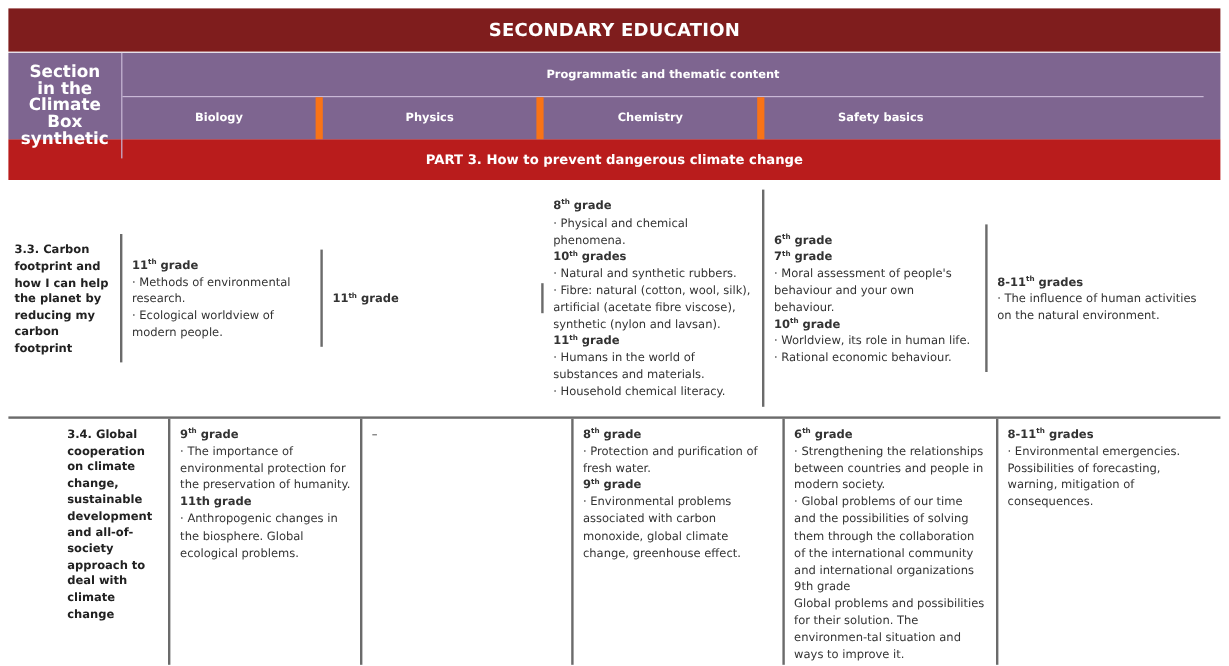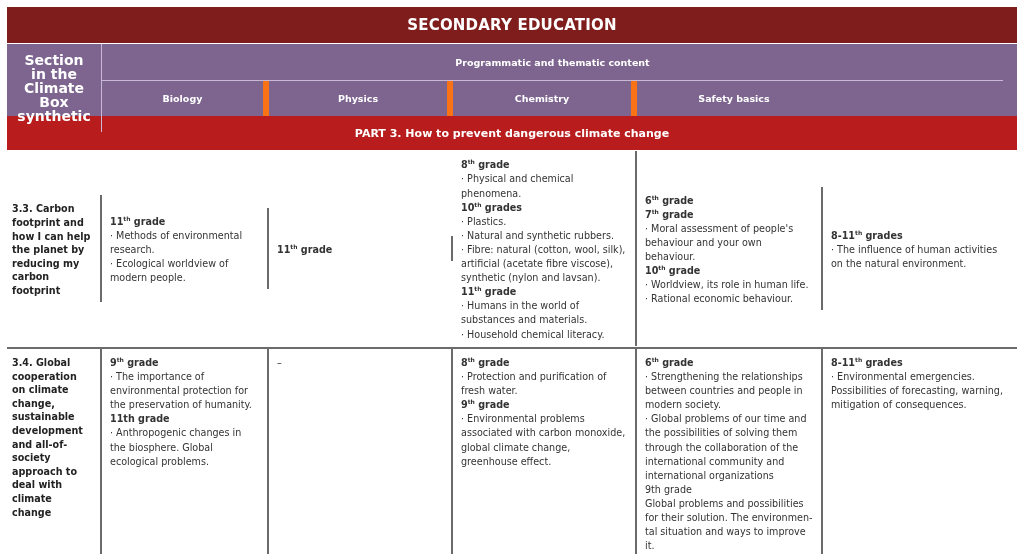--- a/index.html
+++ b/index.html
@@ -11,21 +11,21 @@
   .hdr { position: relative; height: 72px; background: #7e6590; margin-top: 1px; }
   .hdr .section-col { position: absolute; left: 0; top: 0; width: 94px; height: 88px; display: flex; align-items: center; justify-content: center; text-align: center; color: #fff; font-weight: bold; font-size: 14px; line-height: 14px; border-right: 1px solid #c9b8d6; }
   .hdr .prog { position: absolute; left: 95px; top: 0; right: 14px; height: 36px; display: flex; align-items: center; justify-content: center; color: #fff; font-weight: bold; font-size: 9.5px; border-bottom: 1px solid #c9b8d6; }
   .hdr .subjects { position: absolute; left: 95px; top: 37px; right: 0; height: 35px; display: flex; }
   .hdr .subj { display: flex; align-items: center; justify-content: center; color: #fff; font-weight: bold; font-size: 9.5px; border-right: 6px solid #f97316; box-sizing: border-box; }
   .hdr .subj:last-child { border-right: none; }
 
   .part-bar { height: 34px; background: #b91c1c; color: #fff; font-weight: bold; font-size: 11px; display: flex; align-items: center; justify-content: center; }
 
   .row { display: flex; border-bottom: 2px solid #6b6b6b; }
-  .row.last { border-bottom: none; }
+  .row.last { border-bottom: none; margin-left: 44px; }
   .cell { box-sizing: border-box; padding: 7px 7px 4px 8px; font-size: 9.6px; line-height: 14.1px; border-right: 2px solid #6b6b6b; }
   .cell:last-child { border-right: none; }
   .cell.section { font-weight: bold; font-size: 9.6px; line-height: 13.6px; padding-left: 5px; color: #222; }
   .c0 { width: 95px; }
   .c1 { width: 167px; }
   .c2 { width: 184px; }
   .c3 { width: 184px; }
   .c4 { width: 186px; }
   .c5 { width: 194px; }
   .grade { font-weight: bold; color: #1e1e1e; }
@@ -67,21 +67,20 @@
           <span class="line">· Methods of environmental research.</span>
           <span class="line">· Ecological worldview of modern people.</span>
         </div>
         <div class="cell c2">
           <span class="line grade">11<sup>th</sup> grade</span>
         </div>
         <div class="cell c3">
           <span class="line grade">8<sup>th</sup> grade</span>
           <span class="line">· Physical and chemical phenomena.</span>
           <span class="line grade">10<sup>th</sup> grades</span>
-          <span class="line">· Plastics.</span>
           <span class="line">· Natural and synthetic rubbers.</span>
           <span class="line">· Fibre: natural (cotton, wool, silk), artificial (acetate fibre viscose), synthetic (nylon and lavsan).</span>
           <span class="line grade">11<sup>th</sup> grade</span>
           <span class="line">· Humans in the world of substances and materials.</span>
           <span class="line">· Household chemical literacy.</span>
         </div>
         <div class="cell c4">
           <span class="line grade">6<sup>th</sup> grade</span>
           <span class="line grade">7<sup>th</sup> grade</span>
           <span class="line">· Moral assessment of people's behaviour and your own behaviour.</span>

